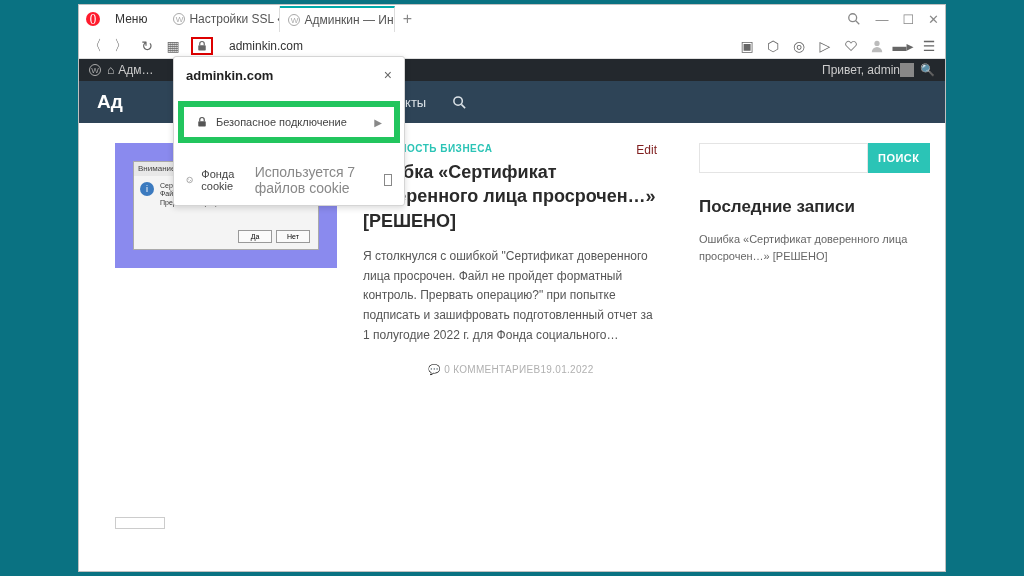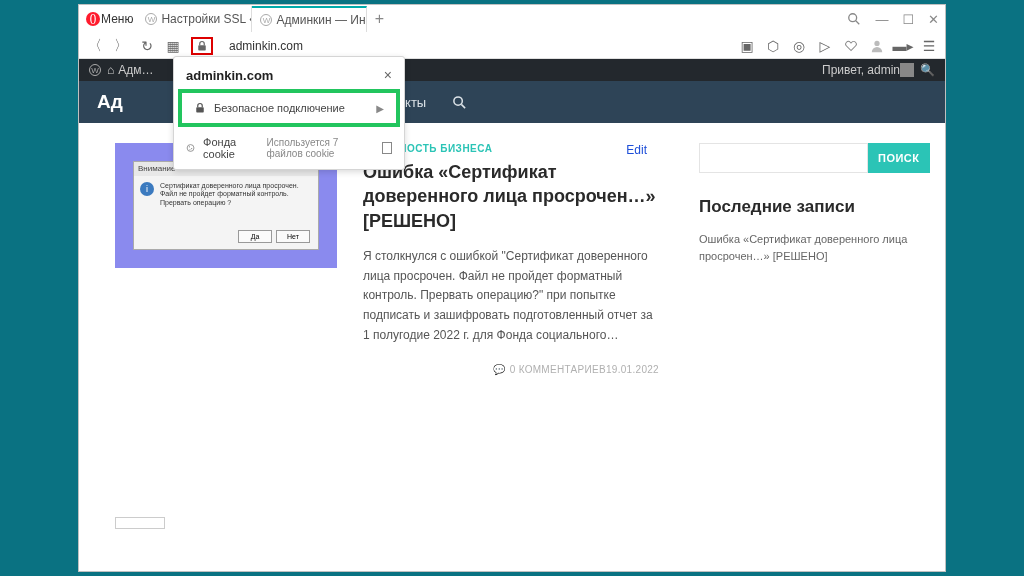--- a/index.html
+++ b/index.html
@@ -1,18 +1,18 @@
 <!DOCTYPE html>
 <html><head>
 <meta charset="utf-8">
 <style>
 *{box-sizing:border-box;margin:0;padding:0;font-family:Arial,Helvetica,sans-serif}
 body{background:#0a7282;width:1024px;height:576px;overflow:hidden;position:relative}
 .browser{position:absolute;left:78px;top:4px;width:868px;height:568px;background:#fff;border:1px solid #c0c0c0;display:flex;flex-direction:column}
-.titlebar{height:28px;background:#fff;display:flex;align-items:center;padding:9px 6px;gap:0}
+.titlebar{height:28px;background:#fff;display:flex;align-items:center;padding:9px 6px;gap:14px}
 .opera-icon{width:16px;height:16px}
 .menu-label{font-size:12px;color:#333}
 .tabs{flex:1;display:flex;align-items:center;height:28px;margin-left:4px}
 .tab{display:flex;align-items:center;gap:4px;padding:0 8px;height:26px;font-size:12px;color:#555;border-right:1px solid #ddd;cursor:pointer;max-width:115px;overflow:hidden;white-space:nowrap}
 .tab.active{background:#fff;border-top:2px solid #0aa}
 .newtab{width:24px;text-align:center;color:#888;font-size:16px}
 .win-controls{display:flex;gap:14px;margin-left:auto;align-items:center;color:#888;font-size:13px}
 .toolbar{height:26px;background:#fff;border-bottom:1px solid #e0e0e0;display:flex;align-items:center;padding:0 8px;gap:10px}
 .tb-ico{width:16px;height:16px;color:#666;display:flex;align-items:center;justify-content:center;font-size:14px}
 .tb-right{margin-left:auto;display:flex;gap:10px;align-items:center}
@@ -31,39 +31,39 @@
 .thumb{width:222px;height:125px;background:#8a8aee;position:relative;flex-shrink:0}
 .thumb-win{position:absolute;left:18px;top:18px;right:18px;bottom:18px;background:#f4f4f4;border:1px solid #aaa}
 .thumb-tb{height:14px;background:#e8e8e8;font-size:8px;padding:2px 4px;color:#444}
 .thumb-body{padding:6px;display:flex;gap:6px;align-items:flex-start}
 .thumb-i{width:14px;height:14px;border-radius:50%;background:#3b7abf;color:#fff;font-size:9px;display:flex;align-items:center;justify-content:center;flex-shrink:0}
 .thumb-txt{font-size:7px;color:#333;line-height:1.2}
 .thumb-btns{position:absolute;bottom:6px;right:8px;display:flex;gap:4px}
 .thumb-btn{width:34px;height:13px;background:#fafafa;border:1px solid #999;font-size:7px;display:flex;align-items:center;justify-content:center}
 .post{flex:1}
 .cat{color:#2bc4b6;font-size:10px;font-weight:bold;letter-spacing:.5px;text-transform:uppercase}
-.edit-link{position:absolute;right:12px;top:0;font-size:12px;color:#1d4ed8}
+.edit-link{position:absolute;right:2px;top:0;font-size:12px;color:#7f1d1d}
 .postwrap{position:relative}
 .title{font-size:18px;line-height:1.35;font-weight:bold;color:#2a2a2a;margin-top:6px;margin-bottom:14px}
 .excerpt{font-size:12px;color:#555;line-height:1.65;margin-bottom:18px}
-.meta{display:flex;justify-content:flex-end;font-size:10px;color:#b0b0b0;letter-spacing:.3px}
+.meta{display:flex;justify-content:center;font-size:10px;color:#b0b0b0;letter-spacing:.3px}
 .sidebar{width:210px;flex-shrink:0}
 .srch-row{display:flex;height:30px;margin-bottom:24px}
 .srch-in{flex:1;border:1px solid #e4e4e4;padding:0 6px;font-size:12px}
 .srch-btn{background:#2bc4b6;color:#fff;border:none;padding:0 10px;font-size:11px;font-weight:bold;letter-spacing:.5px}
 .sb-title{font-size:17px;font-weight:bold;color:#2a2a2a;margin-bottom:14px}
 .sb-item{font-size:11px;color:#666;line-height:1.5}
 .dropdown{position:absolute;left:173px;top:56px;width:232px;background:#fff;border:1px solid #d5d5d5;box-shadow:0 2px 6px rgba(0,0,0,.15);border-radius:3px;z-index:50}
 .dd-hdr{display:flex;align-items:center;justify-content:space-between;padding:10px 12px 6px}
 .dd-domain{font-size:13px;font-weight:bold;color:#222}
 .dd-x{color:#666;font-size:14px}
 .dd-row{display:flex;align-items:center;padding:9px 12px;gap:8px;font-size:11px;color:#444;cursor:pointer}
-.dd-row.sec{border:4px solid #22c55e;margin:0 4px}
+.dd-row.sec{border:6px solid #22c55e;margin:12px 4px}
 .dd-chev{margin-left:auto;color:#888;font-size:10px}
-.dd-sub{color:#888;font-size:10px;margin-left:4px}
+.dd-sub{color:#888;font-size:14px;margin-left:4px}
 .dd-sqico{width:12px;height:12px;border:1px solid #888}
 .wp-ico{width:12px;height:12px;border:1.4px solid #aaa;border-radius:50%;display:inline-flex;align-items:center;justify-content:center;font-size:8px;color:#aaa;flex-shrink:0}
 .heart-ico{width:12px;height:12px;color:#888}
 .ghost{position:absolute;left:36px;bottom:42px;width:50px;height:12px;border:1px solid #ccc}
 svg{display:block}
 </style>
 </head>
 <body>
 
 <div class="browser">

